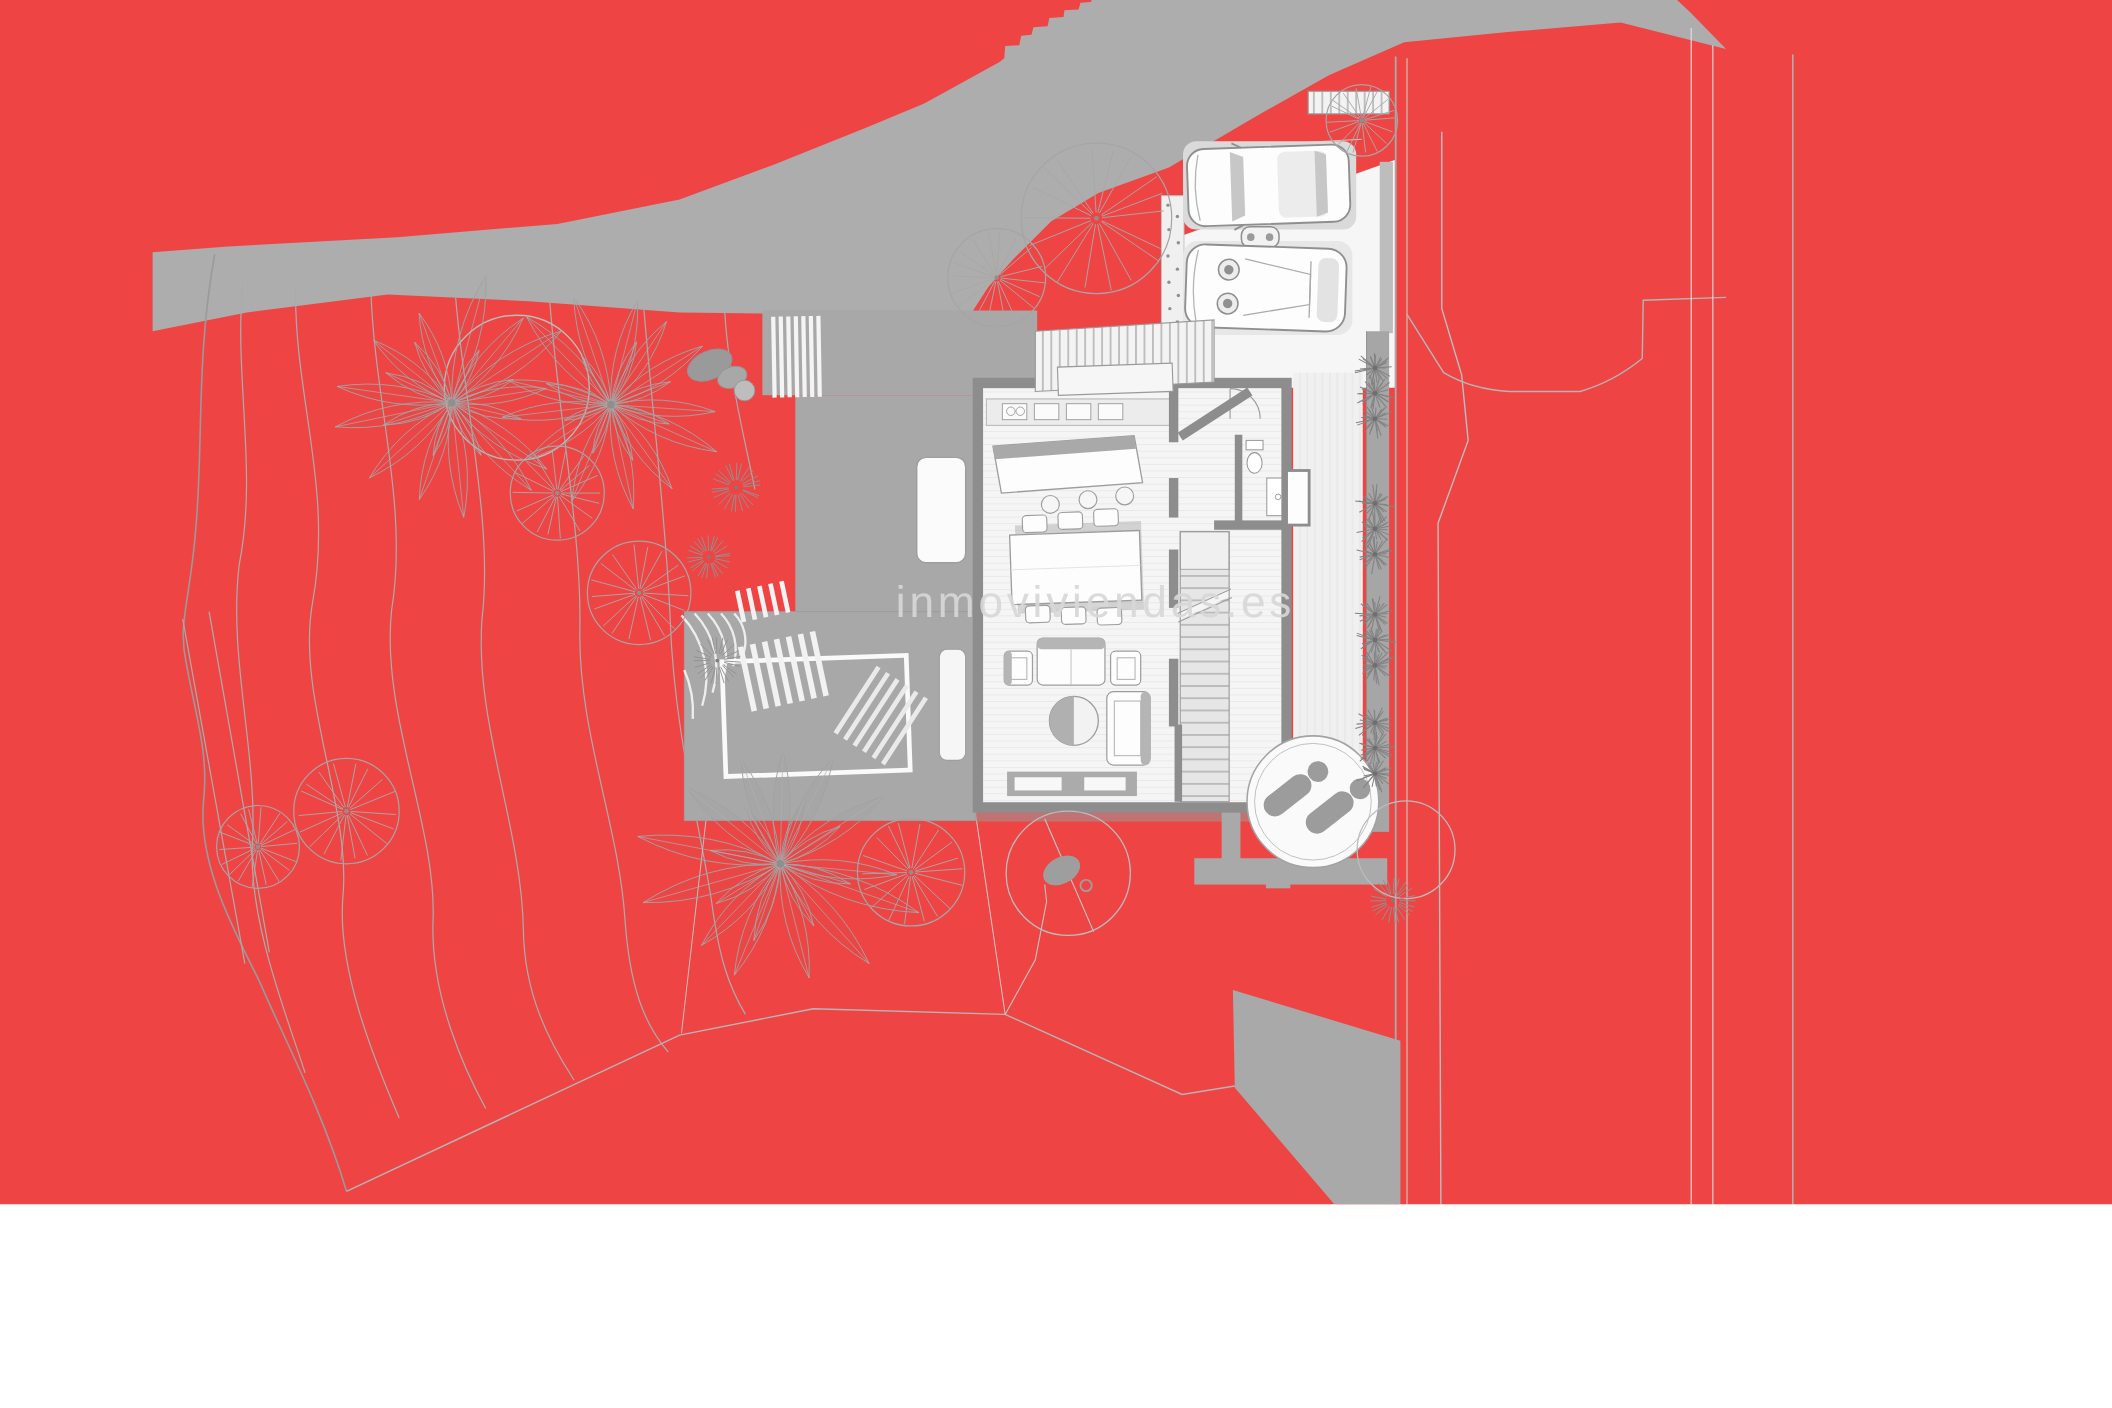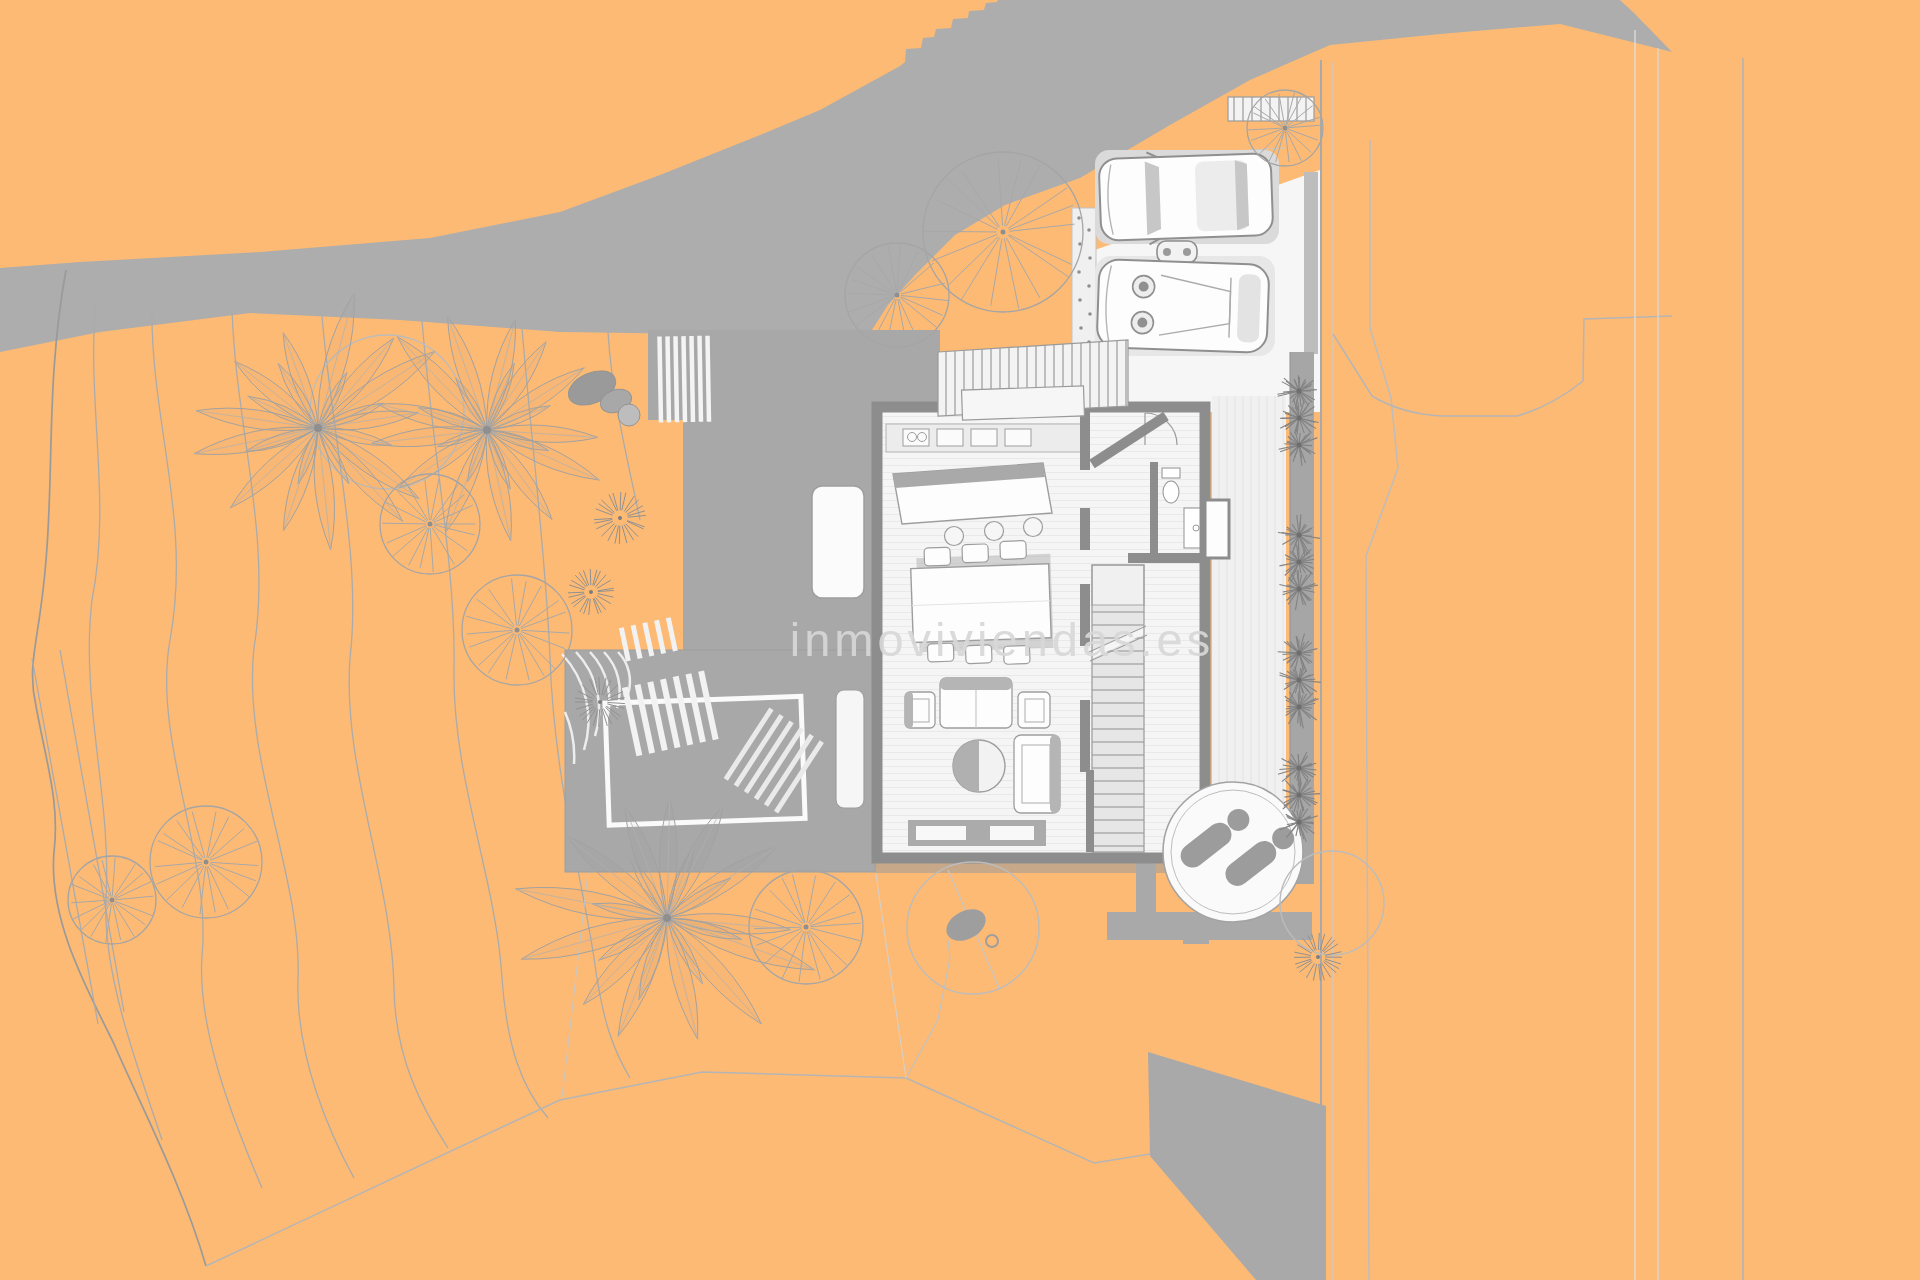--- a/index.html
+++ b/index.html
@@ -1,16 +1,16 @@
 <!DOCTYPE html>
 <html><head>
 <meta charset="utf-8">
 <style>
   html,body{margin:0;padding:0;background:#ffffff;}
-  .stage{position:relative;width:1920px;height:1280px;background:#fdba74;overflow:hidden;
+  .stage{position:relative;width:1920px;height:1095px;background:#ef4444;overflow:hidden;
          font-family:"Liberation Sans", sans-serif;}
   .stage svg{position:absolute;left:0;top:0;width:100%;height:100%;}
   text.watermark{font-family:"Liberation Sans", sans-serif;font-size:47px;letter-spacing:4px;
                  fill:#d7d7d7;fill-opacity:.92;}
 </style>
 </head>
 <body>
 
 <div class="stage">
 <svg viewBox="0 0 1920 1280">

